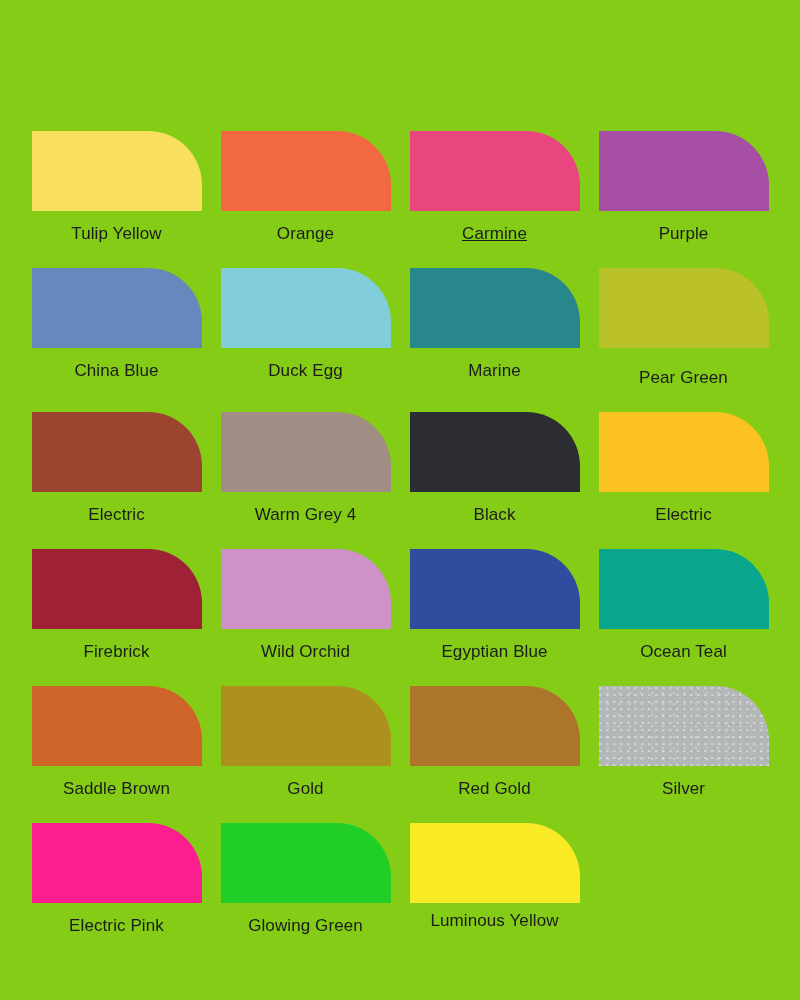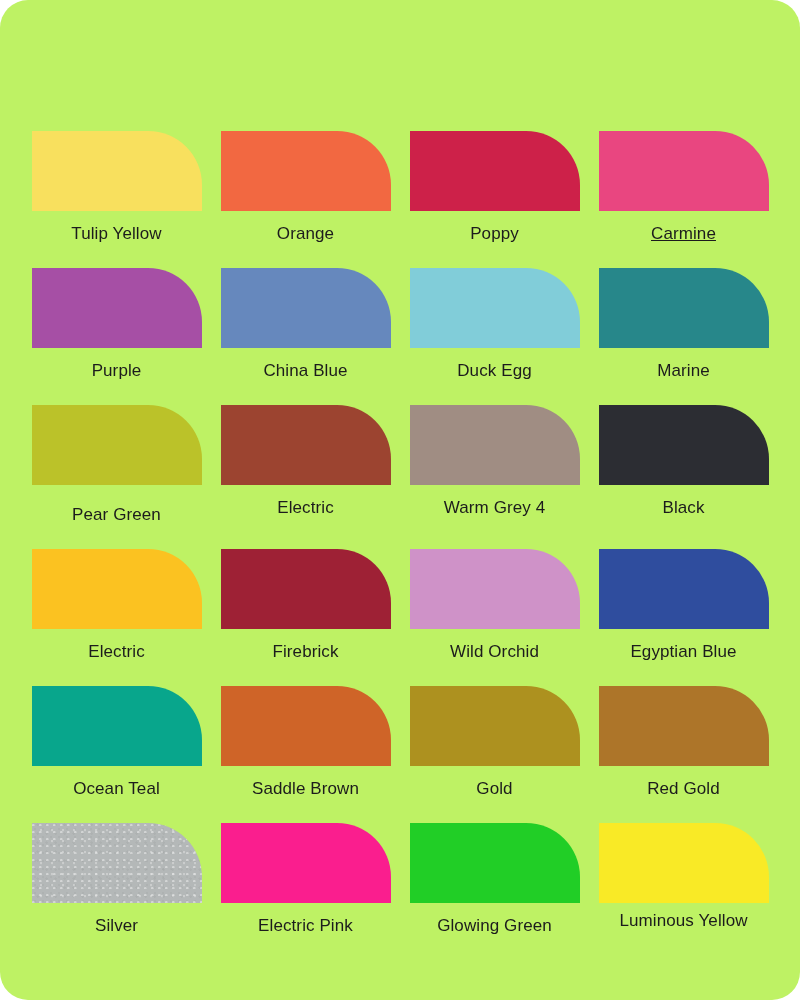--- a/index.html
+++ b/index.html
@@ -71,33 +71,29 @@
     line-height: 20px;
     color: #1c1c1c;
     text-align: center;
     white-space: nowrap;
     letter-spacing: .1px;
   }
 </style>
 </head>
 <body>
 
-<div id="swatch-chart" style="background: #bef264; border-radius: 28px;">
+<div id="swatch-chart" style="background: #84cc16;">
   <div class="swatch-grid">
       <div class="swatch-cell">
         <div class="swatch-chip" style="background-color: rgb(248, 224, 94);"></div>
         <div class="swatch-label" style="color: rgb(28, 28, 28);">Tulip Yellow</div>
       </div>
       <div class="swatch-cell">
         <div class="swatch-chip" style="background-color: rgb(242, 104, 65);"></div>
         <div class="swatch-label" style="color: rgb(28, 28, 28);">Orange</div>
-      </div>
-      <div class="swatch-cell">
-        <div class="swatch-chip" style="background-color: rgb(205, 33, 73);"></div>
-        <div class="swatch-label" style="color: rgb(28, 28, 28);">Poppy</div>
       </div>
       <div class="swatch-cell">
         <div class="swatch-chip" style="background-color: rgb(233, 70, 128);"></div>
         <div class="swatch-label" style="color: rgb(28, 28, 28); text-decoration: underline;">Carmine</div>
       </div>
       <div class="swatch-cell">
         <div class="swatch-chip" style="background-color: rgb(166, 79, 165);"></div>
         <div class="swatch-label" style="color: rgb(28, 28, 28);">Purple</div>
       </div>
       <div class="swatch-cell">

